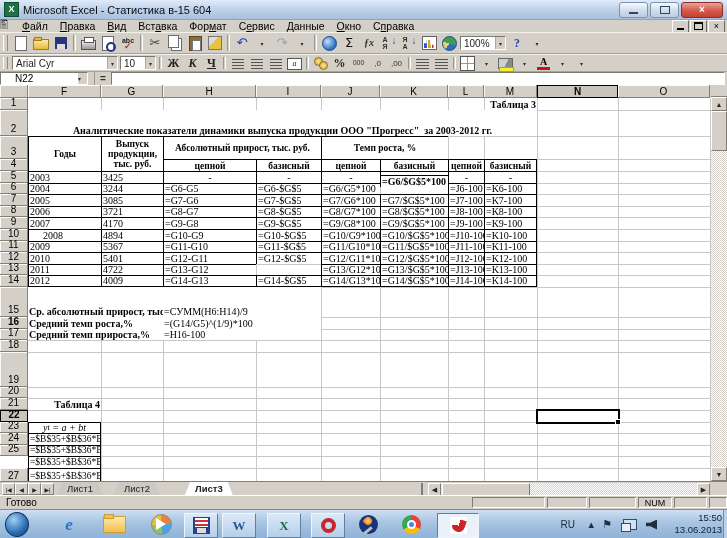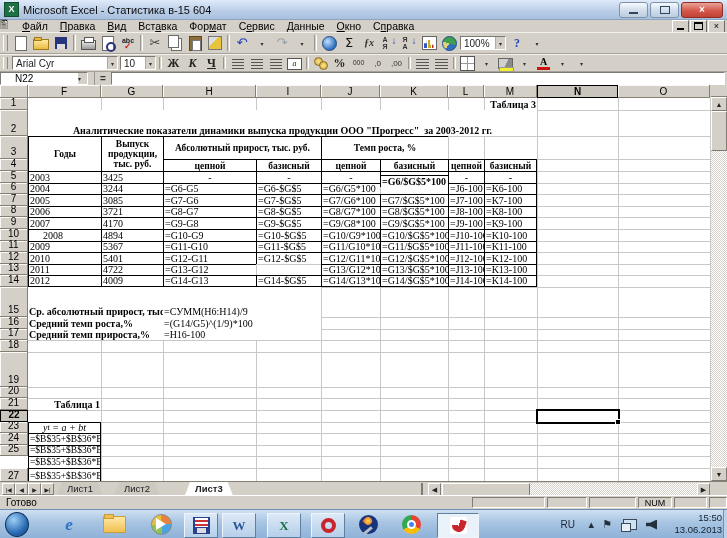--- a/index.html
+++ b/index.html
@@ -539,42 +539,42 @@
         <div class="cell L mask bt bl bb" style="left: 448px; top: 177.4px; width: 36px; height: 11.6px;">=J14-100</div>
         <div class="cell L mask bt bl br bb" style="left: 484px; top: 177.4px; width: 53px; height: 11.6px;">=K14-100</div>
         <div class="cell R b" style="left: 484px; top: 0px; width: 53px; height: 12px;">Таблица 3</div>
         <div class="cell C b mask" style="left: 28px; top: 12px; width: 509px; height: 26px;">Аналитические показатели динамики выпуска продукции ООО "Прогресс"  за 2003-2012 гг.</div>
         <div class="cell L b mask" style="left: 28px; top: 189px; width: 135px; height: 30px;">Ср. абсолютный прирост, тыс. руб.</div>
         <div class="cell L mask" style="left: 163px; top: 189px; width: 158px; height: 30px;">=СУММ(H6:H14)/9</div>
         <div class="cell L b mask" style="left: 28px; top: 219px; width: 135px; height: 11.5px;">Средний темп роста,%</div>
         <div class="cell L mask" style="left: 163px; top: 219px; width: 158px; height: 11.5px;">=(G14/G5)^(1/9)*100</div>
         <div class="cell L b mask" style="left: 28px; top: 230.5px; width: 135px; height: 11.5px;">Средний темп прироста,%</div>
         <div class="cell L mask" style="left: 163px; top: 230.5px; width: 158px; height: 11.5px;">=H16-100</div>
-        <div class="cell R b" style="left: 28px; top: 300px; width: 73px; height: 11.5px;">Таблица 1</div>
+        <div class="cell R b" style="left: 28px; top: 300px; width: 73px; height: 11.5px;">Таблица 4</div>
         <div class="cell C i mask bt bl br" style="left: 28px; top: 323.5px; width: 73px; height: 11.5px;">y<sub>t</sub> = a + bt</div>
         <div class="cell L sm mask bt bl br" style="left: 28px; top: 335px; width: 73px; height: 11.5px;">=$B$35+$B$36*B24</div>
         <div class="cell L sm mask bt bl br" style="left: 28px; top: 346.5px; width: 73px; height: 11.5px;">=$B$35+$B$36*B25</div>
         <div class="cell L sm mask bt bl br" style="left: 28px; top: 358px; width: 73px; height: 11.5px;">=$B$35+$B$36*B26</div>
         <div class="cell L sm mask bt bl br bb" style="left: 28px; top: 369.5px; width: 73px; height: 15px;">=$B$35+$B$36*B27</div>
         <div class="hdrcell rowh" style="left: 0px; top: 0px; width: 28px; height: 12px; z-index: 5;">1</div>
         <div class="hdrcell rowh" style="left: 0px; top: 12px; width: 28px; height: 26px; z-index: 5;">2</div>
         <div class="hdrcell rowh" style="left: 0px; top: 38px; width: 28px; height: 23px; z-index: 5;">3</div>
         <div class="hdrcell rowh" style="left: 0px; top: 61px; width: 28px; height: 12px; z-index: 5;">4</div>
         <div class="hdrcell rowh" style="left: 0px; top: 73px; width: 28px; height: 11.6px; z-index: 5;">5</div>
         <div class="hdrcell rowh" style="left: 0px; top: 84.6px; width: 28px; height: 11.6px; z-index: 5;">6</div>
         <div class="hdrcell rowh" style="left: 0px; top: 96.2px; width: 28px; height: 11.6px; z-index: 5;">7</div>
         <div class="hdrcell rowh" style="left: 0px; top: 107.8px; width: 28px; height: 11.6px; z-index: 5;">8</div>
         <div class="hdrcell rowh" style="left: 0px; top: 119.4px; width: 28px; height: 11.6px; z-index: 5;">9</div>
         <div class="hdrcell rowh" style="left: 0px; top: 131px; width: 28px; height: 11.6px; z-index: 5;">10</div>
         <div class="hdrcell rowh" style="left: 0px; top: 142.6px; width: 28px; height: 11.6px; z-index: 5;">11</div>
         <div class="hdrcell rowh" style="left: 0px; top: 154.2px; width: 28px; height: 11.6px; z-index: 5;">12</div>
         <div class="hdrcell rowh" style="left: 0px; top: 165.8px; width: 28px; height: 11.6px; z-index: 5;">13</div>
         <div class="hdrcell rowh" style="left: 0px; top: 177.4px; width: 28px; height: 11.6px; z-index: 5;">14</div>
         <div class="hdrcell rowh" style="left: 0px; top: 189px; width: 28px; height: 30px; z-index: 5;">15</div>
-        <div class="hdrcell rowh" style="left: 0px; top: 219px; width: 28px; height: 11.5px; z-index: 5;">16</div>
+        <div class="hdrcell rowh" style="left: 0px; top: 219px; width: 28px; height: 11.5px; z-index: 5; font-weight: bold;">16</div>
         <div class="hdrcell rowh" style="left: 0px; top: 230.5px; width: 28px; height: 11.5px; z-index: 5;">17</div>
         <div class="hdrcell rowh" style="left: 0px; top: 242px; width: 28px; height: 11.5px; z-index: 5;">18</div>
         <div class="hdrcell rowh" style="left: 0px; top: 253.5px; width: 28px; height: 35px; z-index: 5;">19</div>
         <div class="hdrcell rowh" style="left: 0px; top: 288.5px; width: 28px; height: 11.5px; z-index: 5;">20</div>
         <div class="hdrcell rowh" style="left: 0px; top: 300px; width: 28px; height: 11.5px; z-index: 5;">21</div>
         <div class="hdrcell rowh active" style="left: 0px; top: 311.5px; width: 28px; height: 12px; z-index: 5;">22</div>
         <div class="hdrcell rowh" style="left: 0px; top: 323.5px; width: 28px; height: 11.5px; z-index: 5;">23</div>
         <div class="hdrcell rowh" style="left: 0px; top: 335px; width: 28px; height: 11.5px; z-index: 5;">24</div>
         <div class="hdrcell rowh" style="left: 0px; top: 346.5px; width: 28px; height: 11.5px; z-index: 5;">25</div>
         <div class="hdrcell rowh" style="left: 0px; top: 358px; width: 28px; height: 18px; z-index: 5; margin-top: 32px;">26</div>

